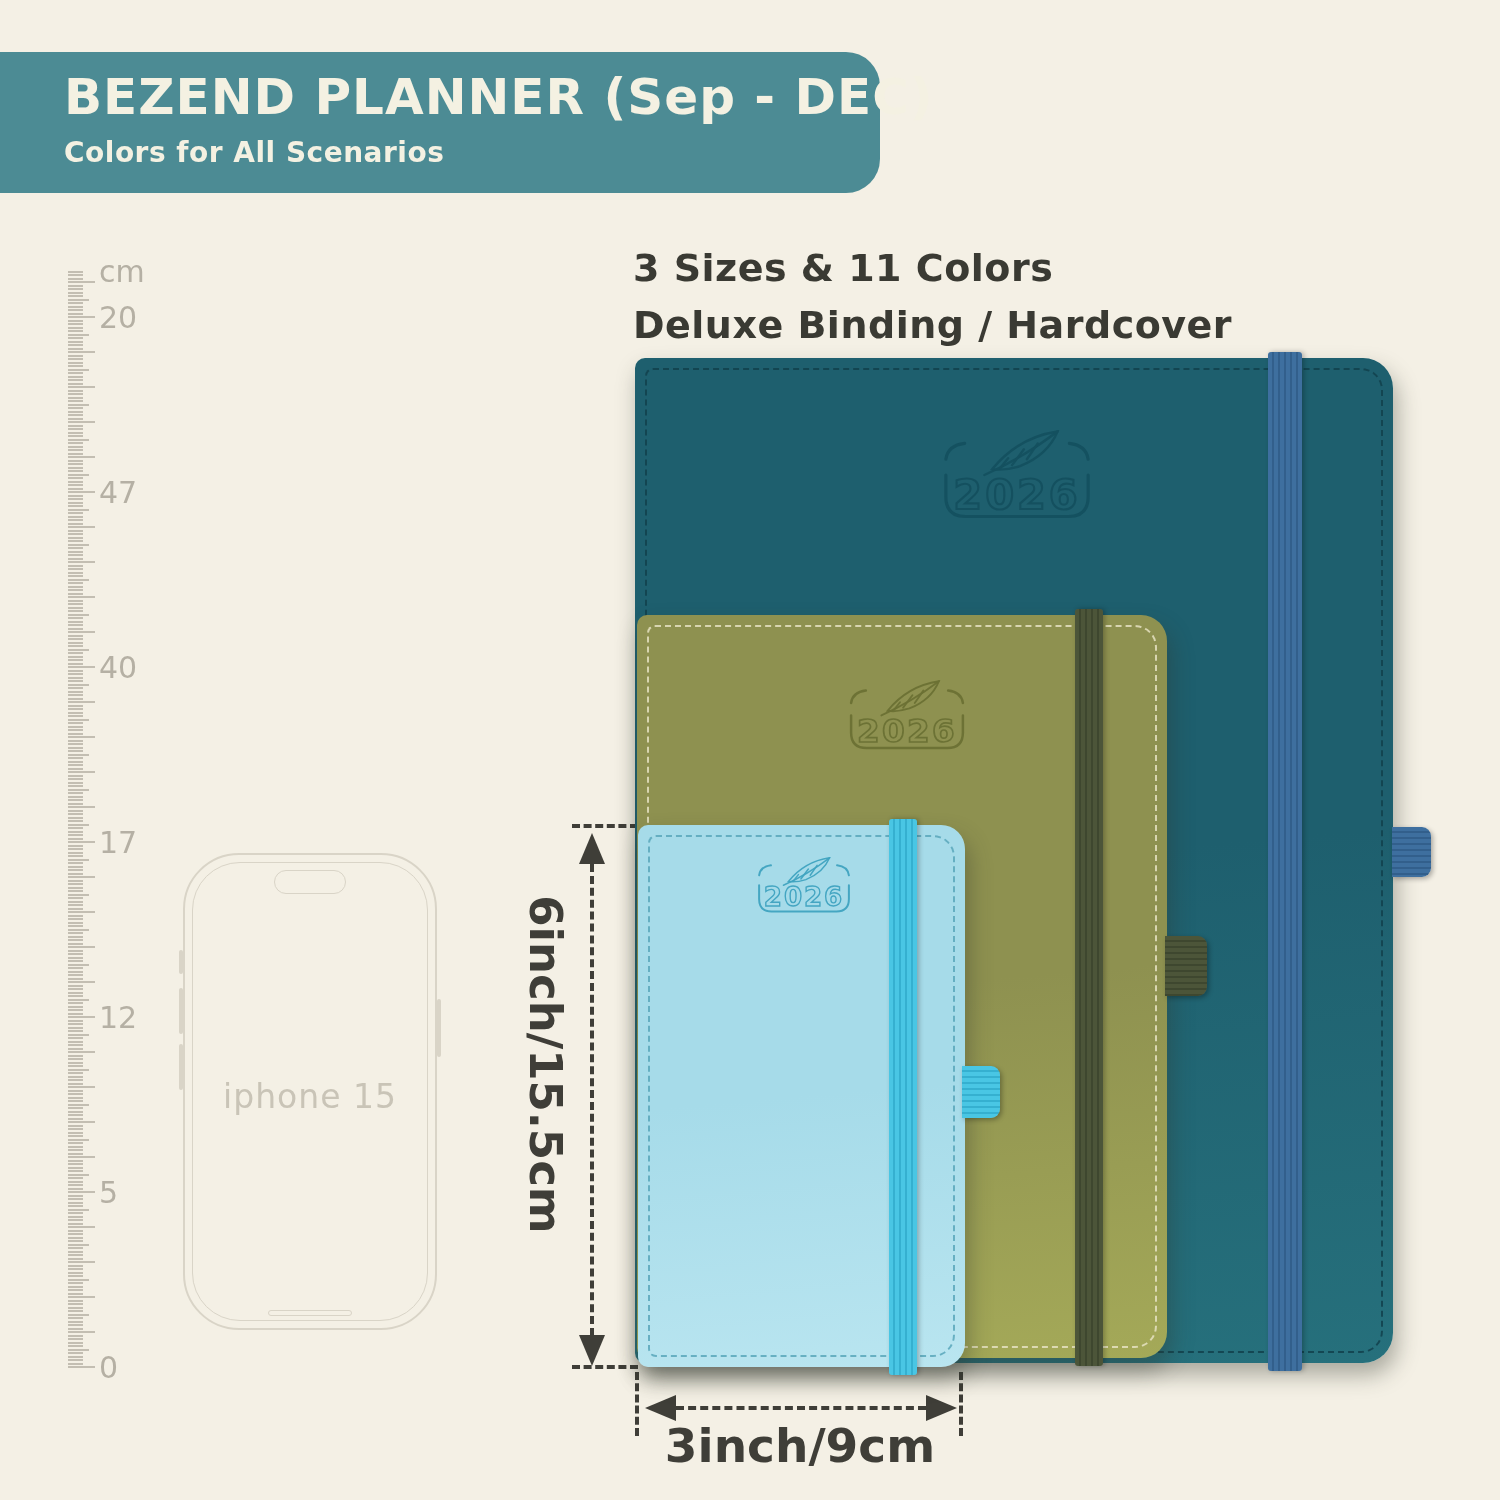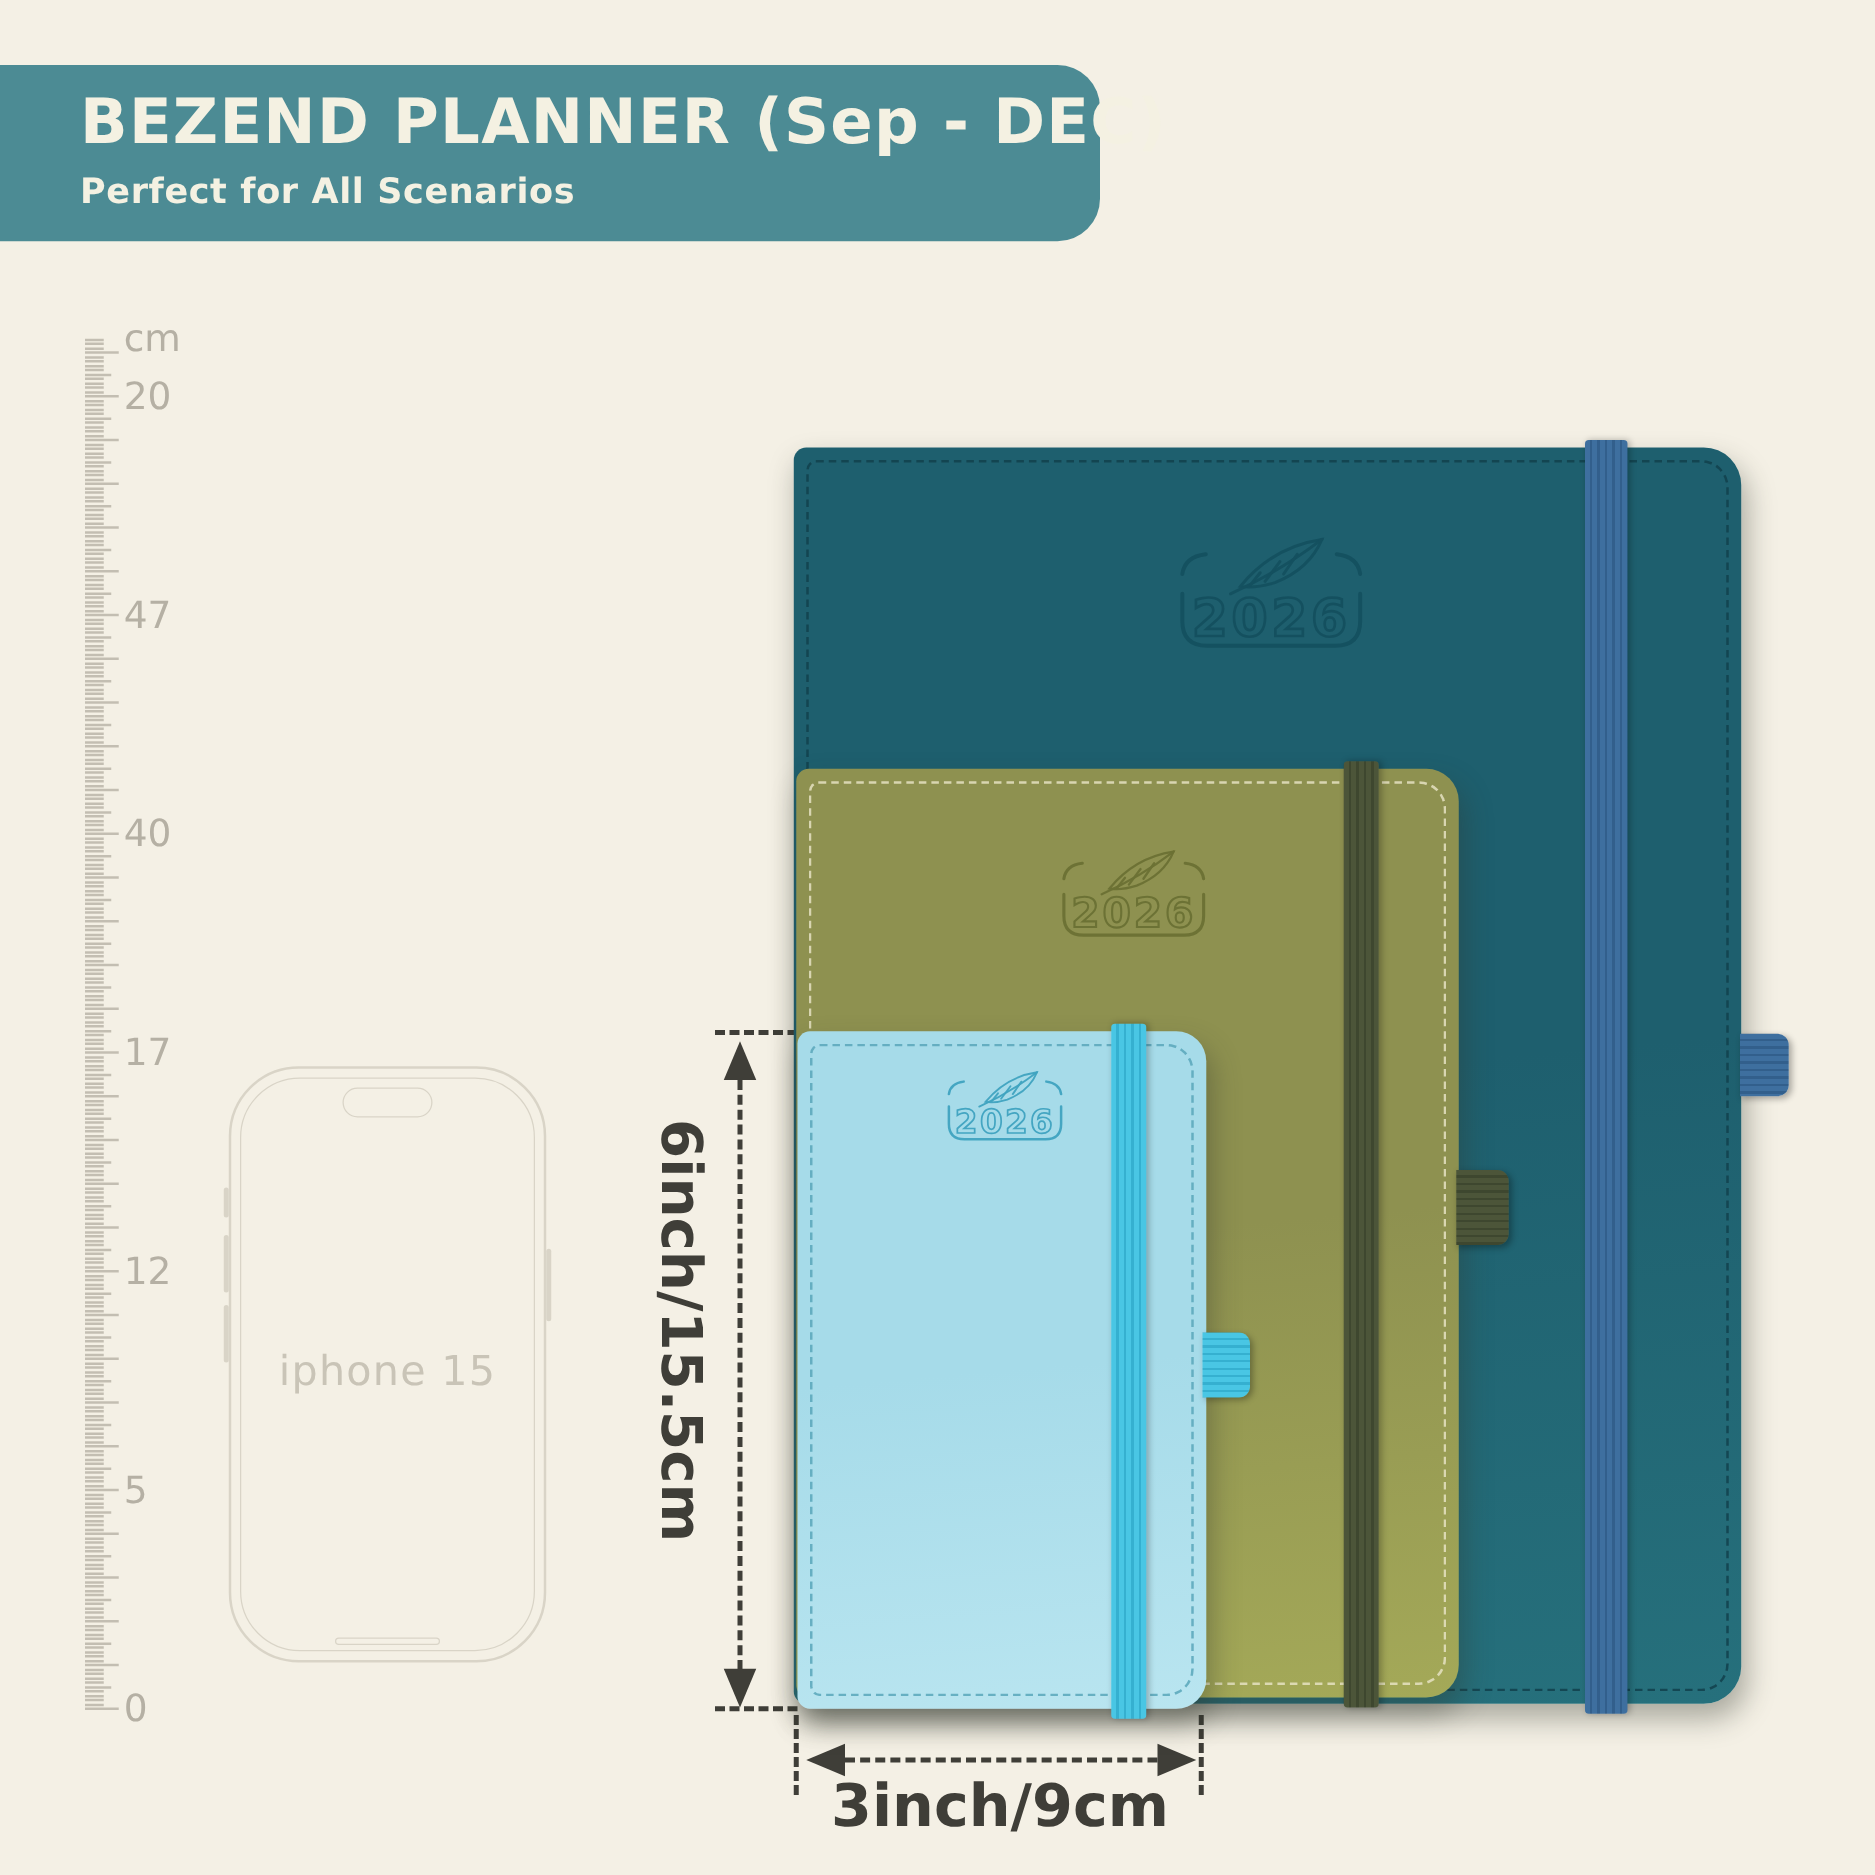--- a/index.html
+++ b/index.html
@@ -113,23 +113,27 @@
     transform:rotate(90deg);transform-origin:center;
   }
 </style>
 </head>
 <body>
 
 <div class="canvas">
 
   <div class="banner">
     <div class="title">BEZEND PLANNER (Sep - DEC)</div>
-    <div class="subtitle">Perfect for All Scenarios</div>
-  </div>
-
+    <div class="subtitle">Colors for All Scenarios</div>
+  </div>
+
+  <div class="features">
+    <div class="fline">3 Sizes &amp; 11 Colors</div>
+    <div class="fline">Deluxe Binding / Hardcover</div>
+  </div>
 
   <div class="ruler" id="ruler">
     <div class="rlabel" id="ruler-unit" style="top: 253.5px;">cm</div>
   <div class="tick cm" style="top: 1366px;"></div>
       <div class="tick mm" style="top: 1362.5px;"></div>
       <div class="tick mm" style="top: 1359px;"></div>
       <div class="tick mm" style="top: 1355.5px;"></div>
       <div class="tick mm" style="top: 1352px;"></div>
       <div class="tick half" style="top: 1348.5px;"></div>
       <div class="tick mm" style="top: 1345px;"></div>

